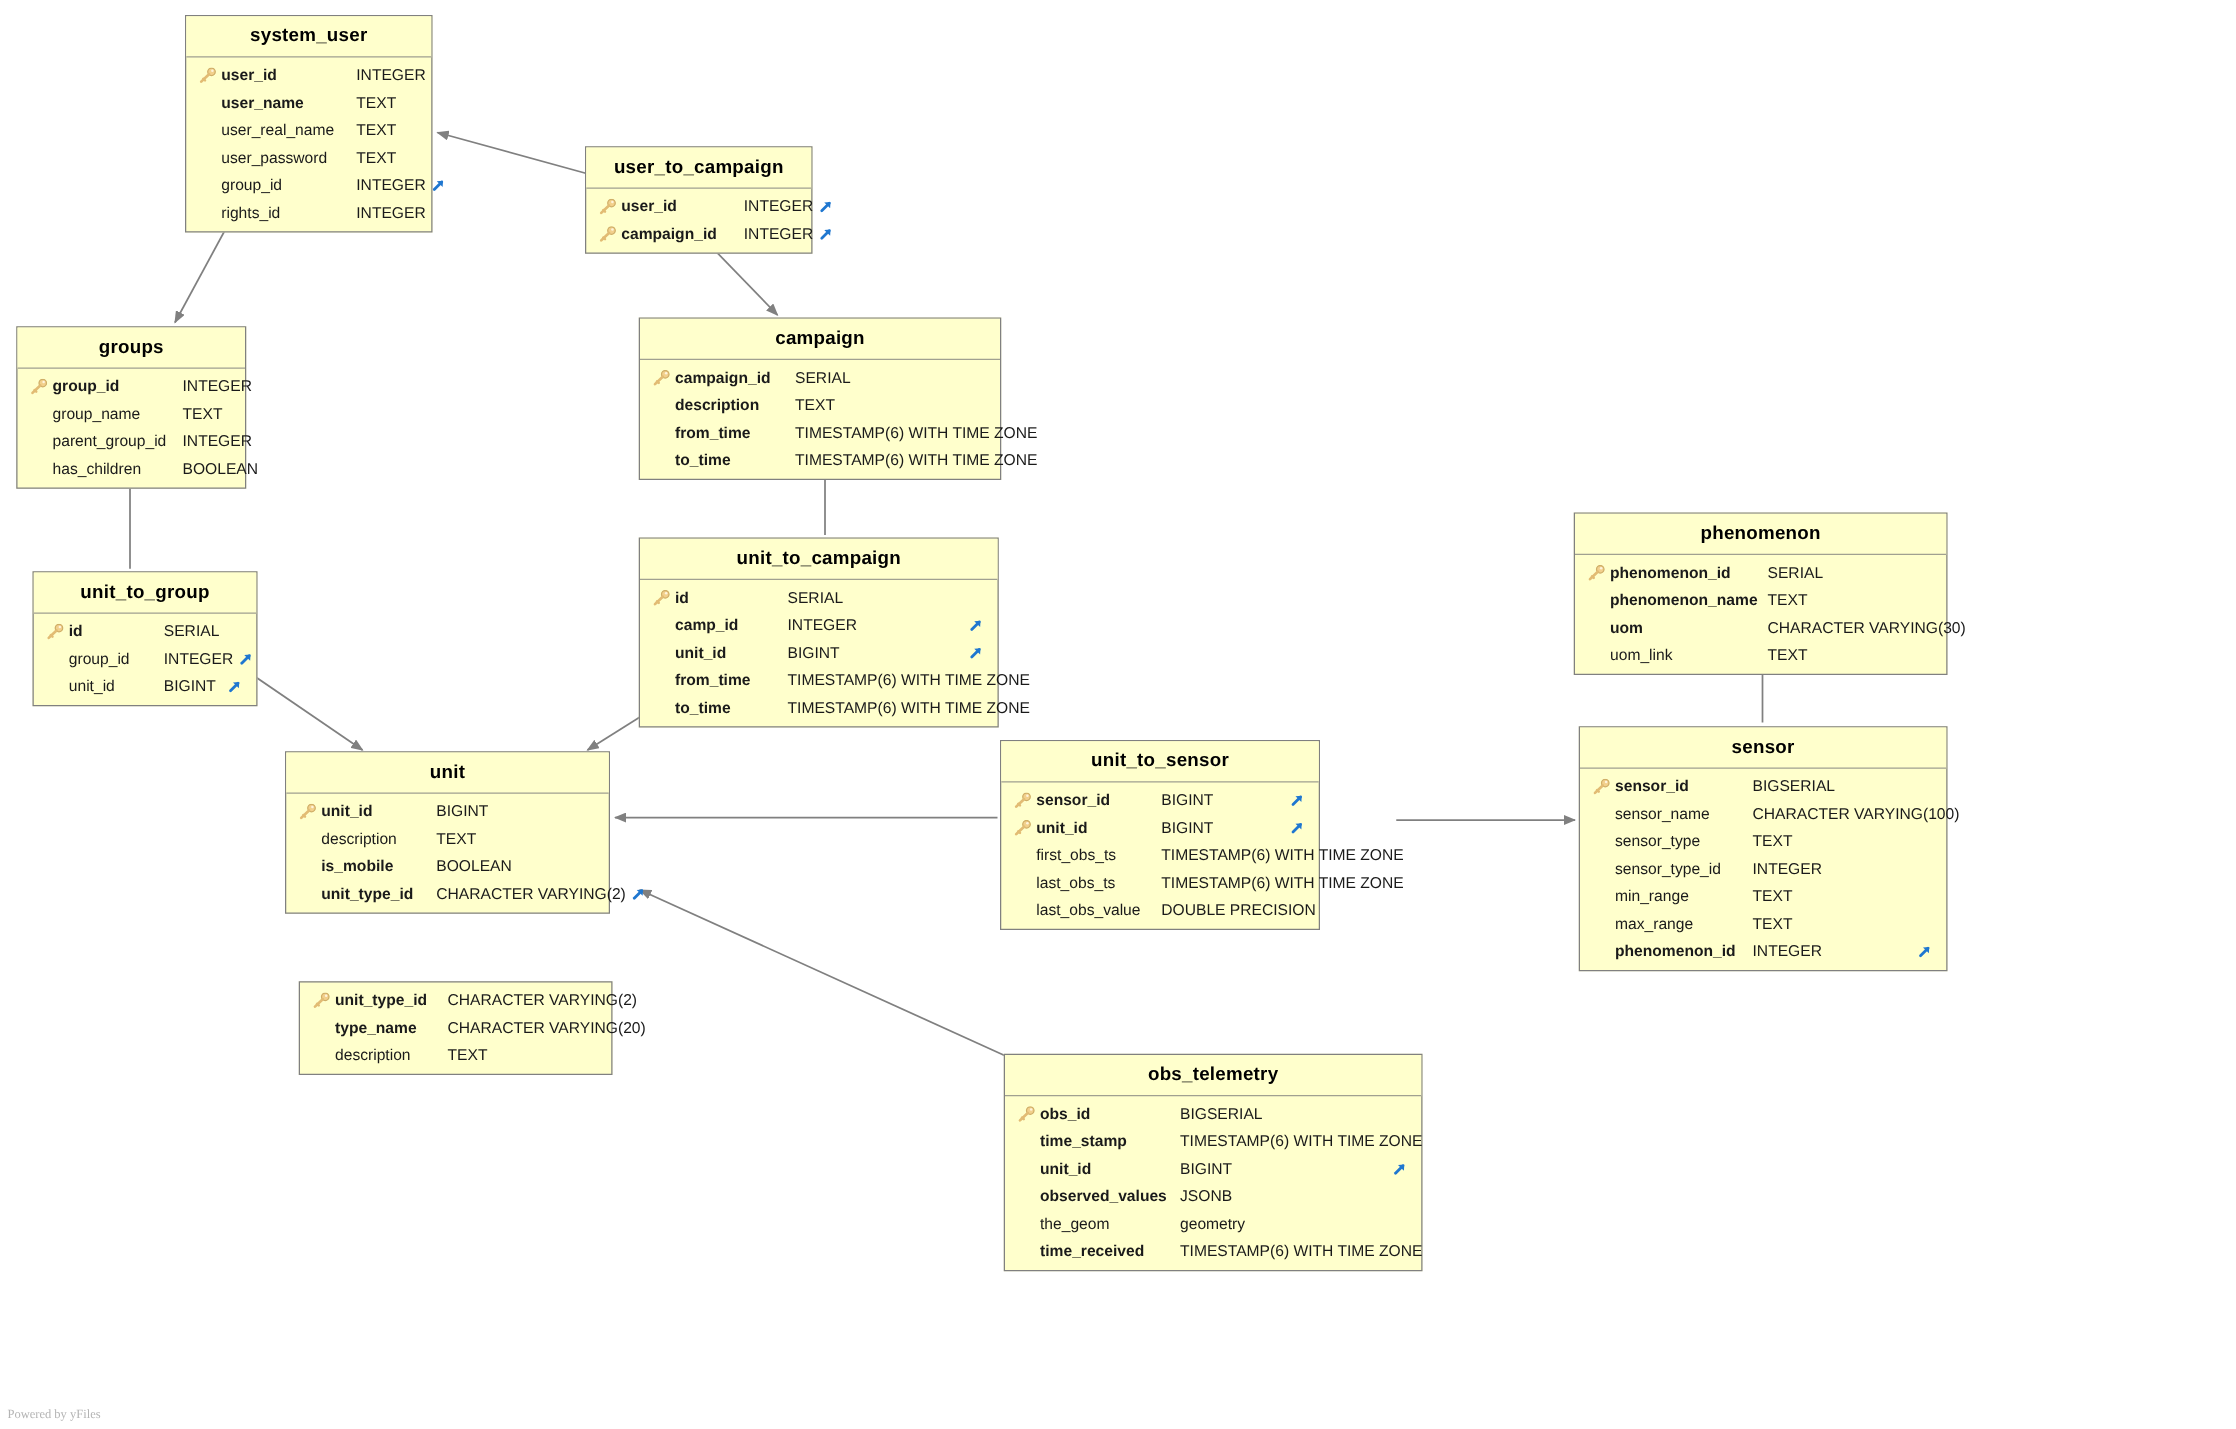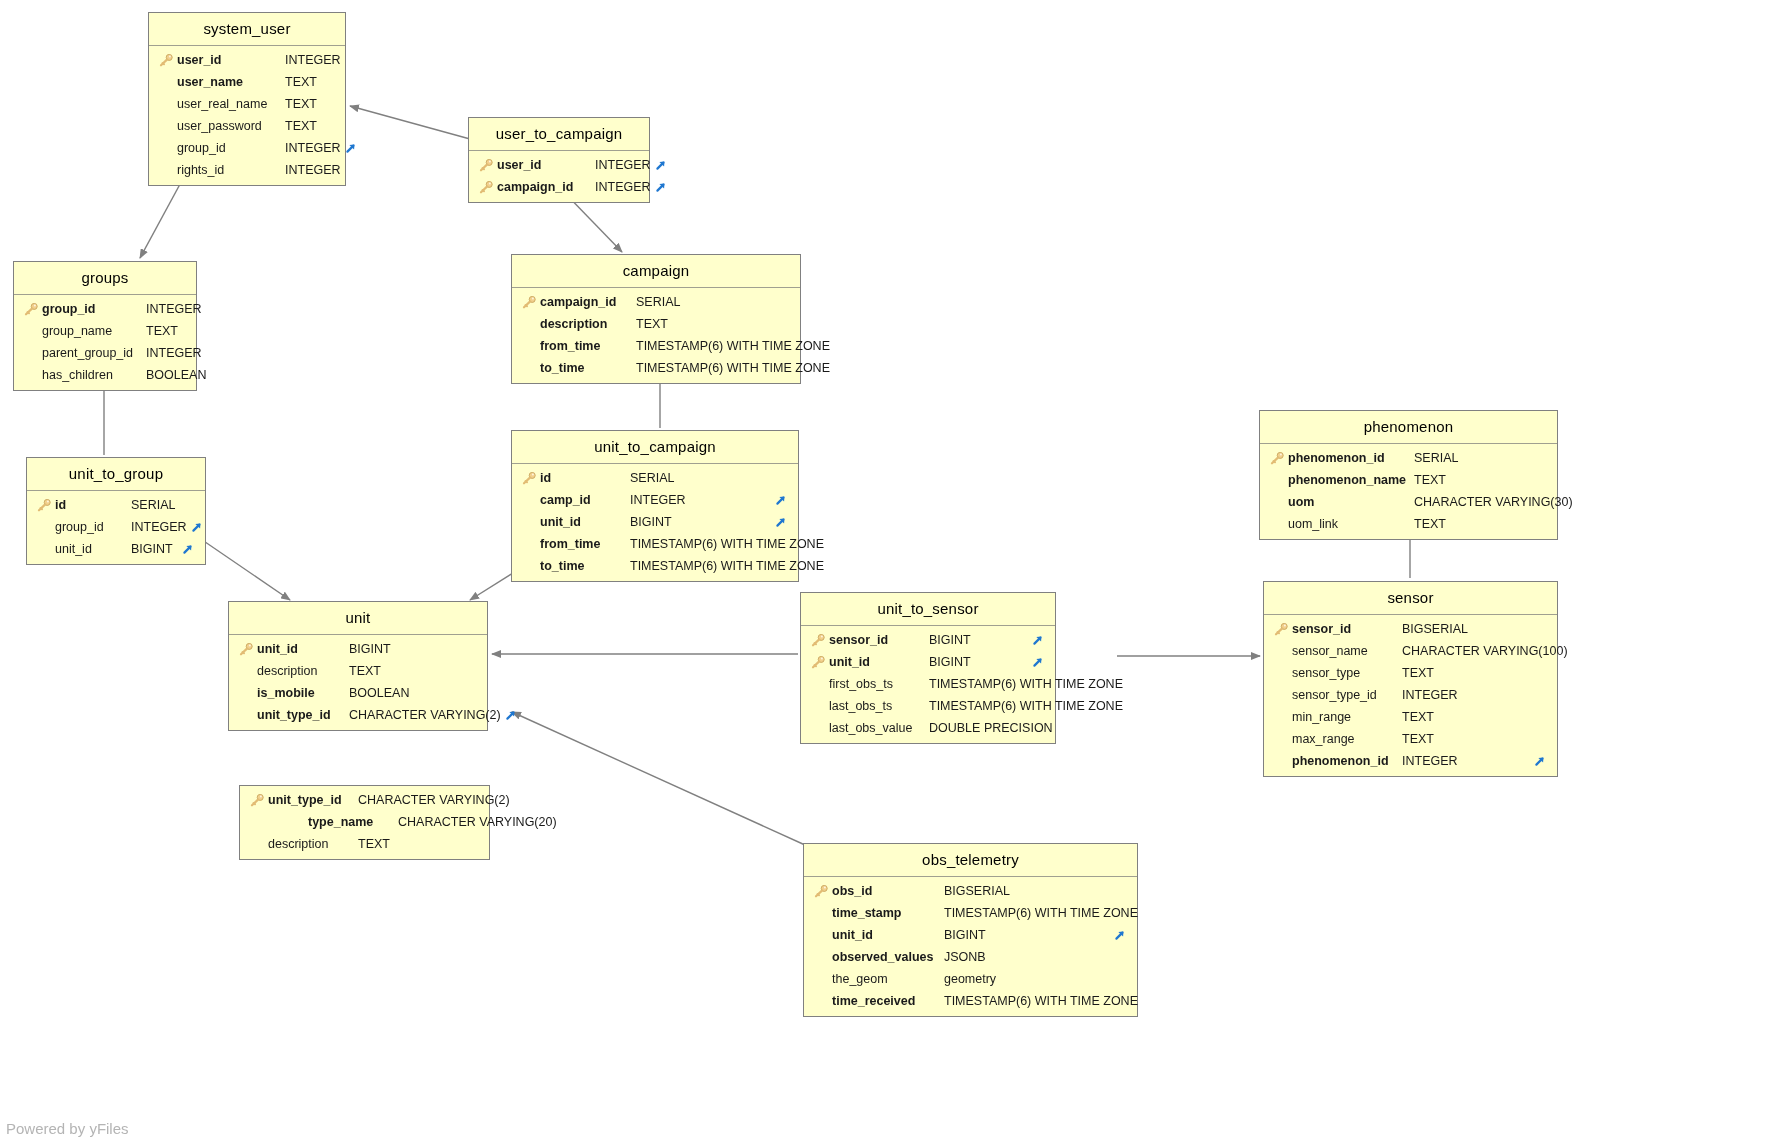--- a/index.html
+++ b/index.html
@@ -8,41 +8,41 @@
     font-family:"Liberation Sans", sans-serif;overflow:hidden;
   }
   #canvas{position:absolute;left:0;top:0;width:1789px;height:1143px;}
   svg.edges{position:absolute;left:0;top:0;width:1789px;height:1143px;pointer-events:none;}
 
   .table{
     position:absolute;background:#ffffcc;border:1px solid #808080;
     box-sizing:border-box;
   }
   .table .title{
-    font-size:15px;font-weight:normal;color:#000;text-align:center;
+    font-size:15px;font-weight:bold;color:#000;text-align:center;
     padding:7px 6px 8px 6px;border-bottom:1px solid #a0a090;
     background:#ffffcc;letter-spacing:.2px;
   }
   .rows{padding:3px 0 4px 0;}
   .row{
     display:flex;align-items:center;height:22px;line-height:22px;
     font-size:12.5px;color:#1a1a1a;padding:0 8px 0 6px;white-space:nowrap;
   }
   .keycell{width:22px;flex:0 0 22px;display:flex;align-items:center;justify-content:center;}
   .colname{flex:0 0 auto;}
   .colname.pk{font-weight:bold;}
   .coltype{flex:1 1 auto;}
   .fkcell{width:20px;flex:0 0 20px;display:flex;align-items:center;justify-content:center;}
 
   .key-ico{display:block;}
   .fk-ico{display:block;}
 
   .footer{
-    position:absolute;left:6px;bottom:6px;font-size:15px;color:#b4b4b4;
-    font-family:Liberation Sans, sans-serif;
+    position:absolute;left:6px;bottom:6px;font-size:10px;color:#b4b4b4;
+    font-family:Liberation Serif, serif;
   }
 </style>
 </head>
 <body>
 
 <div id="canvas">
 
   <svg class="edges" viewBox="0 0 1789 1143" xmlns="http://www.w3.org/2000/svg">
     <defs>
       <marker id="arrowhead" markerWidth="10" markerHeight="8" refX="9" refY="4" orient="auto" markerUnits="userSpaceOnUse">
@@ -383,21 +383,21 @@
                 <path d="M8.2 5.4 L2.0 11.3" stroke="#e2bc74" stroke-width="2.2" stroke-linecap="round"></path>
                 <path d="M3.6 9.0 L5.0 10.3" stroke="#e2bc74" stroke-width="2.0" stroke-linecap="round"></path>
               </svg>
             </span>
             <span class="colname pk" style="width: 90px; flex: 0 0 90px;">unit_type_id</span>
             <span class="coltype">CHARACTER VARYING(2)</span>
             <span class="fkcell"></span>
           </div>
           <div class="row">
             <span class="keycell"></span>
-            <span class="colname pk" style="width: 90px; flex: 0 0 90px; margin-left: 40px;">type_name</span>
+            <span class="colname pk" style="width: 90px; flex: 0 0 90px;">type_name</span>
             <span class="coltype">CHARACTER VARYING(20)</span>
             <span class="fkcell"></span>
           </div>
           <div class="row">
             <span class="keycell"></span>
             <span class="colname" style="width: 90px; flex: 0 0 90px;">description</span>
             <span class="coltype">TEXT</span>
             <span class="fkcell"></span>
           </div>
         </div>

